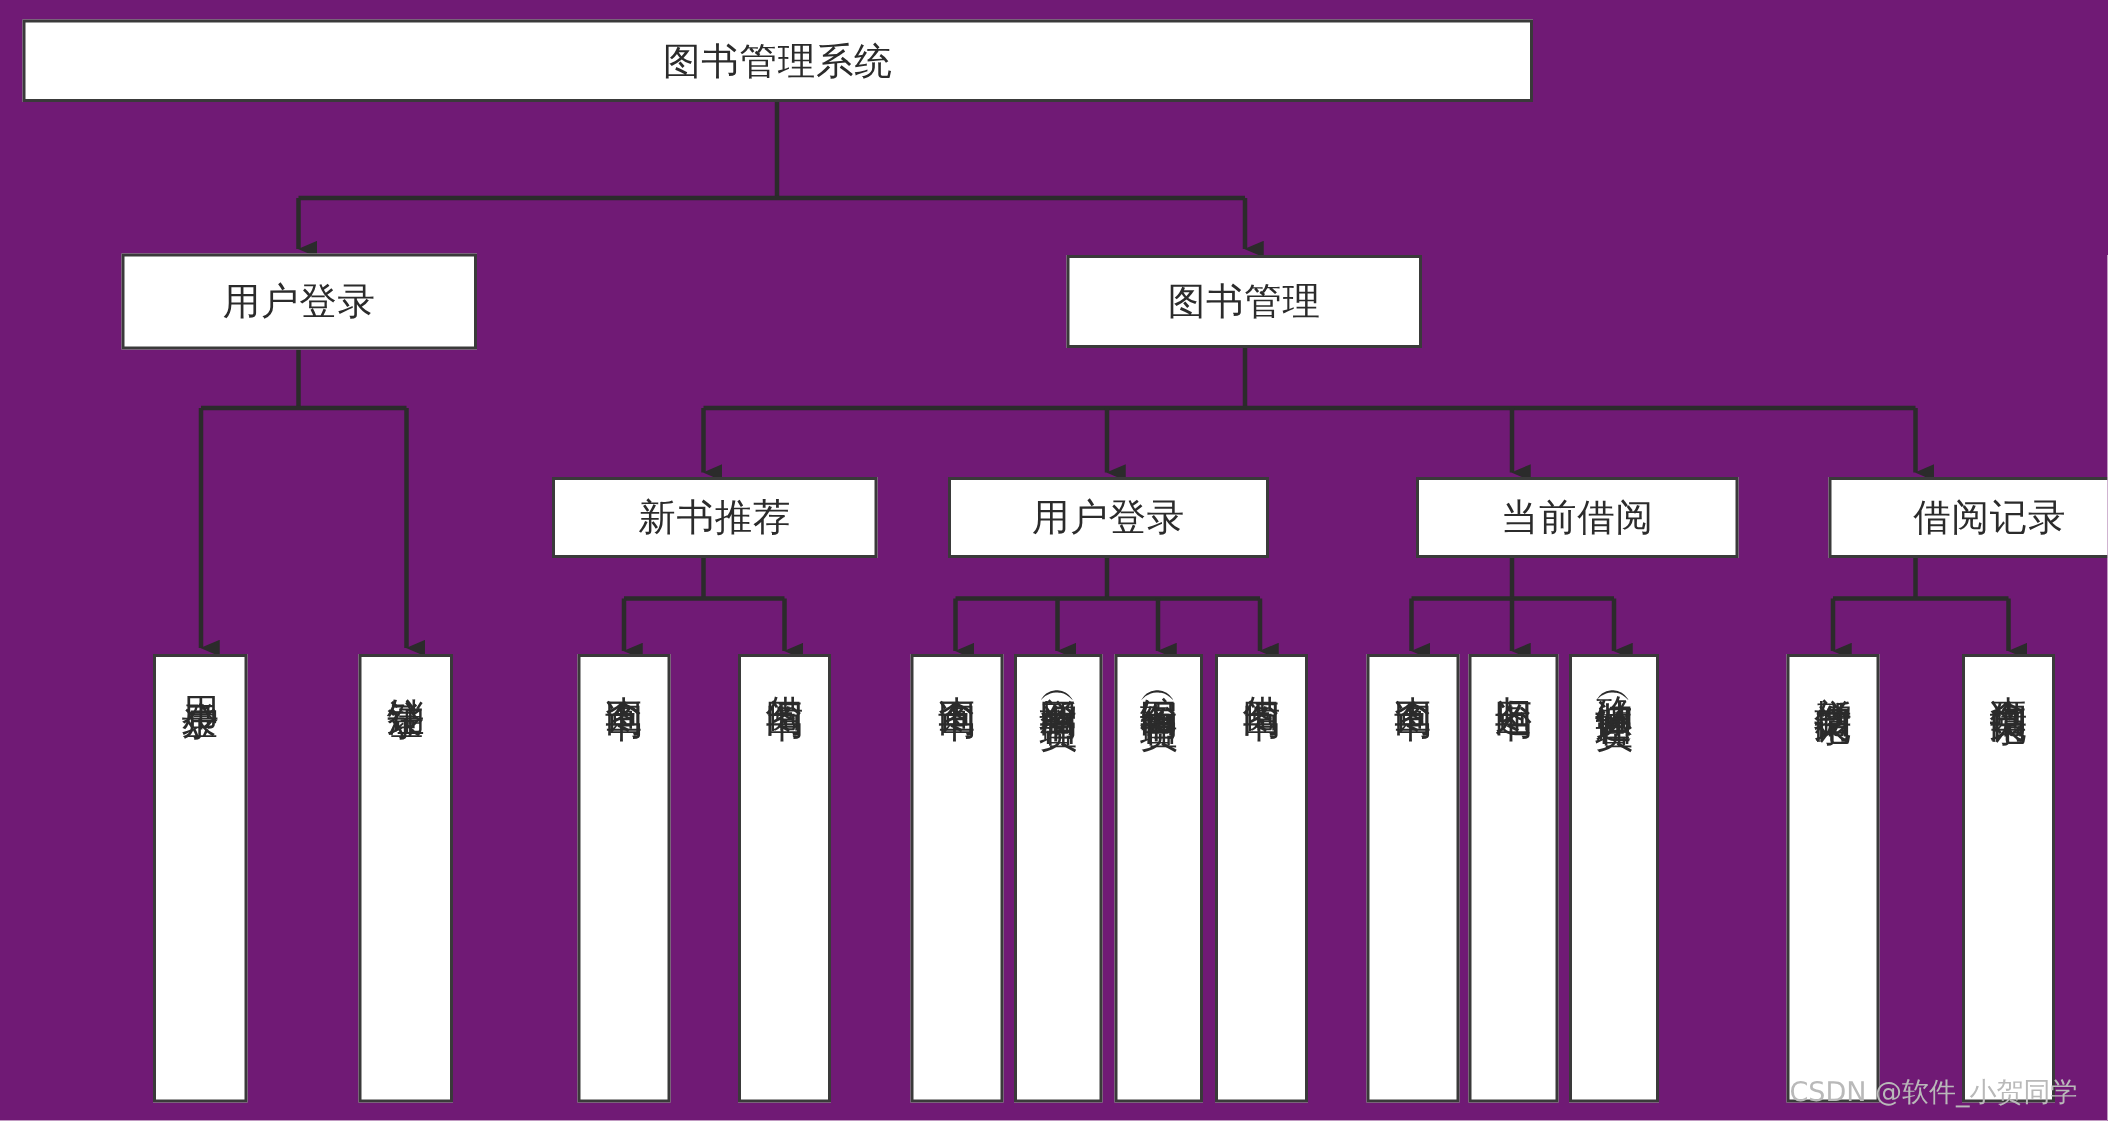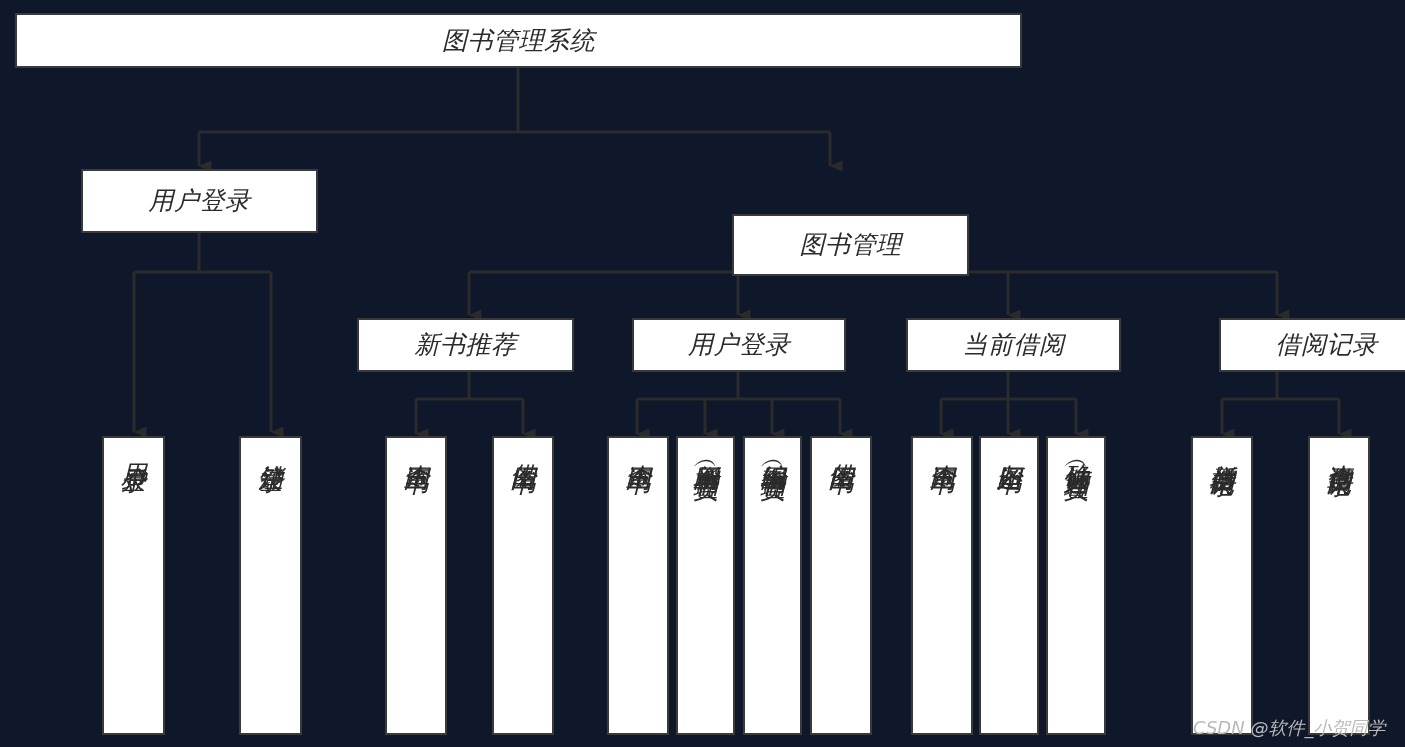--- a/index.html
+++ b/index.html
@@ -7,23 +7,22 @@
     padding: 0;
     background: #ffffff;
   }
   body {
     font-family: "DejaVu Sans", "Liberation Sans", sans-serif;
   }
   #canvas {
     position: relative;
     width: 1405px;
     height: 747px;
-    background: #0f172a;
+    background: #701a75;
     overflow: hidden;
-    font-style: italic;
   }
   svg.wires {
     position: absolute;
     left: 0;
     top: 0;
     width: 1405px;
     height: 747px;
     pointer-events: none;
   }
   .node {
@@ -130,33 +129,33 @@
   </svg>
 
   <div class="node root h" style="left:15px; top:13px; width:1007px; height:55px;">
     <span class="lbl">图书管理系统</span>
   </div>
 
   <div class="node h" style="left:81px; top:169px; width:237px; height:64px;">
     <span class="lbl">用户登录</span>
   </div>
 
-  <div class="node h" style="left:732px; top:170px; width:237px; height:62px;margin-top:44px;">
+  <div class="node h" style="left:711px; top:170px; width:237px; height:62px;">
     <span class="lbl">图书管理</span>
   </div>
 
-  <div class="node h" style="left:357px; top:318px; width:217px; height:54px;">
+  <div class="node h" style="left:368px; top:318px; width:217px; height:54px;">
     <span class="lbl">新书推荐</span>
   </div>
 
   <div class="node h" style="left:632px; top:318px; width:214px; height:54px;">
     <span class="lbl">用户登录</span>
   </div>
 
-  <div class="node h" style="left:906px; top:318px; width:215px; height:54px;">
+  <div class="node h" style="left:944px; top:318px; width:215px; height:54px;">
     <span class="lbl">当前借阅</span>
   </div>
 
   <div class="node h" style="left:1171px; top:318px; width:215px; height:54px;margin-left:48px;">
     <span class="lbl">借阅记录</span>
   </div>
 
   <div class="node v" style="left:102px; top:436px; width:63px; height:299px;">
     <span class="lbl">用户登录</span>
   </div>

